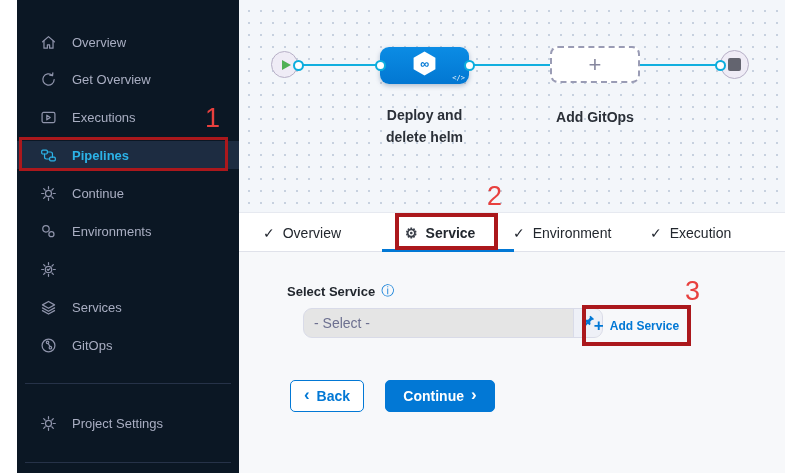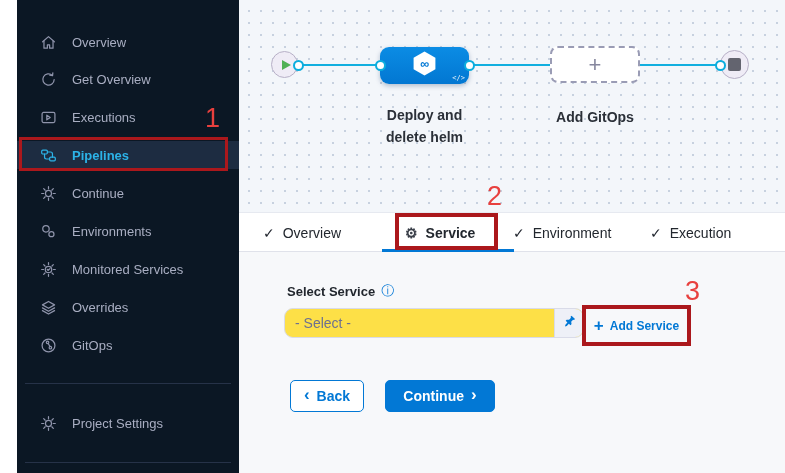--- a/index.html
+++ b/index.html
@@ -47,21 +47,21 @@
   .tab .tab-check { font-size: 14px; color: #1d222b; }
   .tab .tab-gear { font-size: 14px; color: #3b404a; }
   .tab.active { font-weight: 700; }
   .tab-underline { position: absolute; left: 143px; bottom: -1px; width: 132px; height: 3px; background: #0278d5; }
 
   
   .form-area { position: absolute; left: 222px; top: 252px; width: 563px; height: 221px; background: #f7f8fa; }
   .field-label { position: absolute; left: 48px; top: 30px; display: flex; align-items: center; gap: 6px;
                  font-size: 13px; font-weight: 700; color: #22272e; }
   .info-glyph { color: #0b7bd6; font-size: 13px; font-weight: 400; }
-  .select-wrap { position: absolute; left: 45px; top: 56px; width: 300px; height: 30px; background: #fde047;
+  .select-wrap { position: absolute; left: 64px; top: 56px; width: 300px; height: 30px; background: #e5e5e5;
                  border: 1px solid #d9dbe8; border-radius: 9px; display: flex; overflow: hidden; cursor: pointer; }
   .select-value { flex: 1; padding-left: 10px; display: flex; align-items: center; font-size: 14px; color: #6d7090; }
   .pin-btn { width: 29px; background: #eef0f7; border-left: 1px solid #d9dbe8; display: flex; align-items: center; justify-content: center; cursor: pointer; }
   .add-service { position: absolute; left: 343px; top: 53px; width: 109px; height: 41px;
                  display: flex; align-items: center; justify-content: center; gap: 6px; cursor: pointer; }
   .add-service .plus { color: #0278d5; font-size: 17px; font-weight: 700; }
   .add-service .lbl { color: #0278d5; font-size: 12px; font-weight: 700; }
   .btn { position: absolute; top: 128px; height: 32px; border-radius: 5px; display: flex; align-items: center;
          justify-content: center; gap: 7px; font-size: 14px; font-weight: 700; cursor: pointer; }
   .btn-back { left: 51px; width: 74px; background: #ffffff; border: 1.5px solid #0278d5; color: #0278d5; }
@@ -147,32 +147,31 @@
     </div>
 
     <div class="nav-item" style="top:255px">
       <span class="nav-icon">
         <svg width="17" height="17" viewBox="0 0 18 18">
             <circle cx="9" cy="9" r="3.4"></circle>
             <path d="M7.7 9l1 1 1.8-2"></path>
             <path d="M9 1.8v2M9 14.2v2M1.8 9h2M14.2 9h2M3.9 3.9l1.4 1.4M12.7 12.7l1.4 1.4M14.1 3.9l-1.4 1.4M5.3 12.7l-1.4 1.4"></path>
           </svg>
       </span>
-      <span>Monitored Services</span>
     </div>
 
     <div class="nav-item" style="top:293px">
       <span class="nav-icon">
         <svg width="17" height="17" viewBox="0 0 18 18">
             <path d="M9 2.6l6.4 3.6L9 9.8 2.6 6.2z"></path>
             <path d="M2.6 9.4L9 13l6.4-3.6"></path>
             <path d="M2.6 12.3L9 15.9l6.4-3.6"></path>
           </svg>
       </span>
-      <span>Overrides</span>
+      <span>Services</span>
     </div>
 
     <div class="nav-item" style="top:331px">
       <span class="nav-icon">
         <svg width="17" height="17" viewBox="0 0 18 18">
             <circle cx="9" cy="9" r="6.8"></circle>
             <circle cx="8" cy="5.6" r="1.3"></circle>
             <path d="M8.6 6.8l1.8 3"></path>
             <circle cx="11" cy="11.3" r="1.3"></circle>
           </svg>

